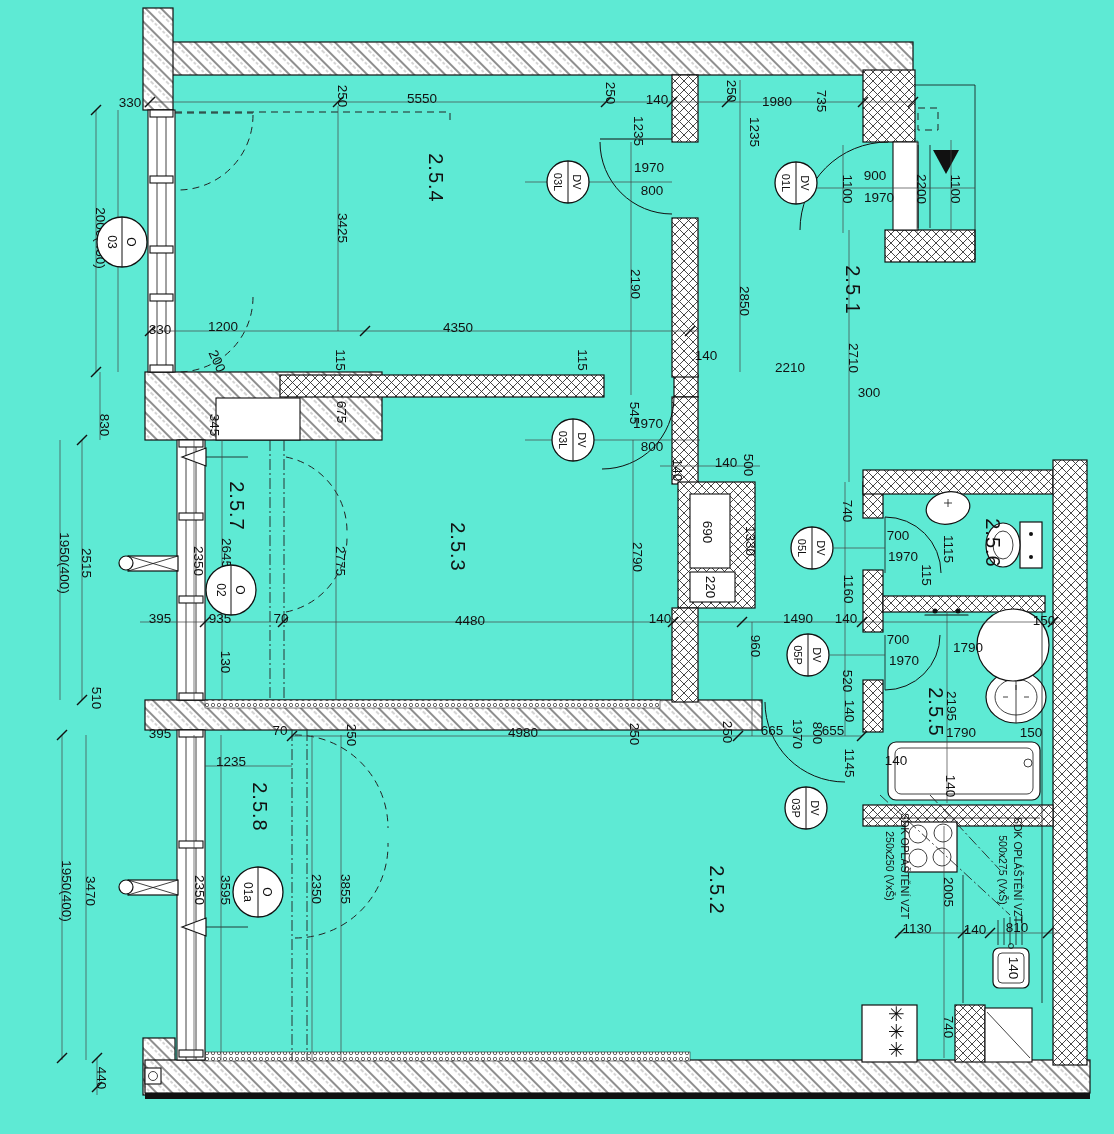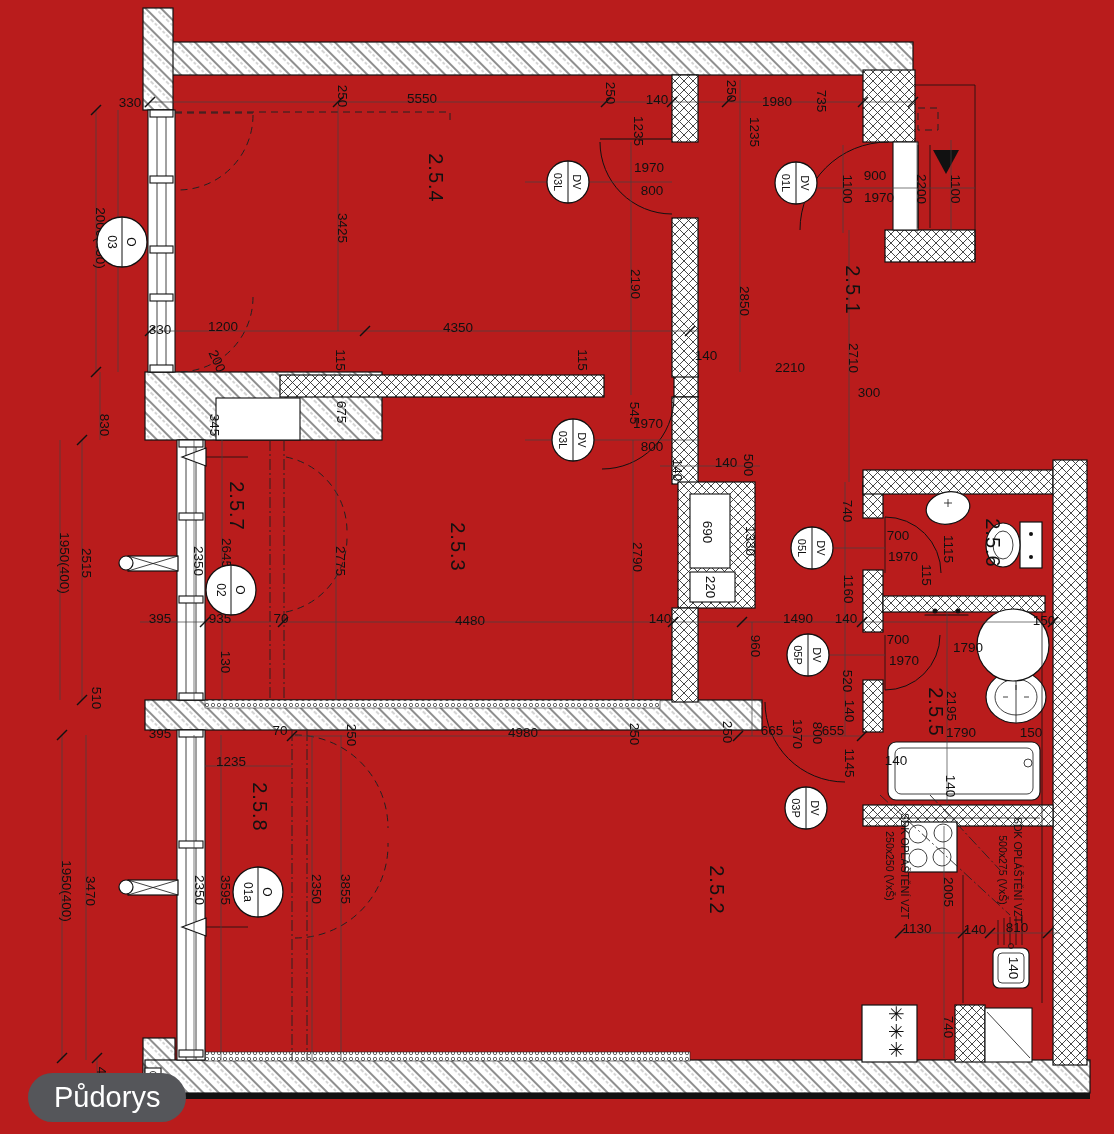--- a/index.html
+++ b/index.html
@@ -1,16 +1,16 @@
 <!DOCTYPE html>
 <html><head>
 <meta charset="utf-8">
 <style>
   html,body{margin:0;padding:0;background:#fff;}
-  #stage{position:relative;width:1114px;height:1134px;background:#b91c1c;overflow:hidden;
+  #stage{position:relative;width:1114px;height:1134px;background:#5eead4;overflow:hidden;
          font-family:"Liberation Sans",sans-serif;}
   svg{position:absolute;left:0;top:0;}
   svg text{font-family:"Liberation Sans",sans-serif;fill:#111;}
   .dim{font-size:13.5px;text-anchor:middle;}
   .room{font-size:20px;text-anchor:middle;letter-spacing:1px;}
   .note{font-size:10.5px;text-anchor:middle;}
   .symtxt{font-size:11px;text-anchor:middle;}
   .wsymtxt{font-size:12px;text-anchor:middle;}
   .wd{fill:url(#pd);stroke:#111;stroke-width:1.2;}
   .wx{fill:url(#px);stroke:#111;stroke-width:1.2;}
@@ -459,16 +459,13 @@
       </g>
   <g>
         <text x="901" y="866" transform="rotate(90 901 866)" class="note">SDK OPLÁŠTĚNÍ VZT</text>
         <text x="886" y="866" transform="rotate(90 886 866)" class="note">250x250 (VxŠ)</text>
         <text x="1014" y="870" transform="rotate(90 1014 870)" class="note">SDK OPLÁŠTĚNÍ VZT</text>
         <text x="999" y="870" transform="rotate(90 999 870)" class="note">500x275 (VxŠ)</text>
         <text x="889" y="1032" transform="rotate(90 889 1032)" class="room">✳✳✳</text>
       </g>
 </svg>
 
-<div class="pill">
-  <span>Půdorys</span>
 </div>
-</div>
 
 </body></html>

